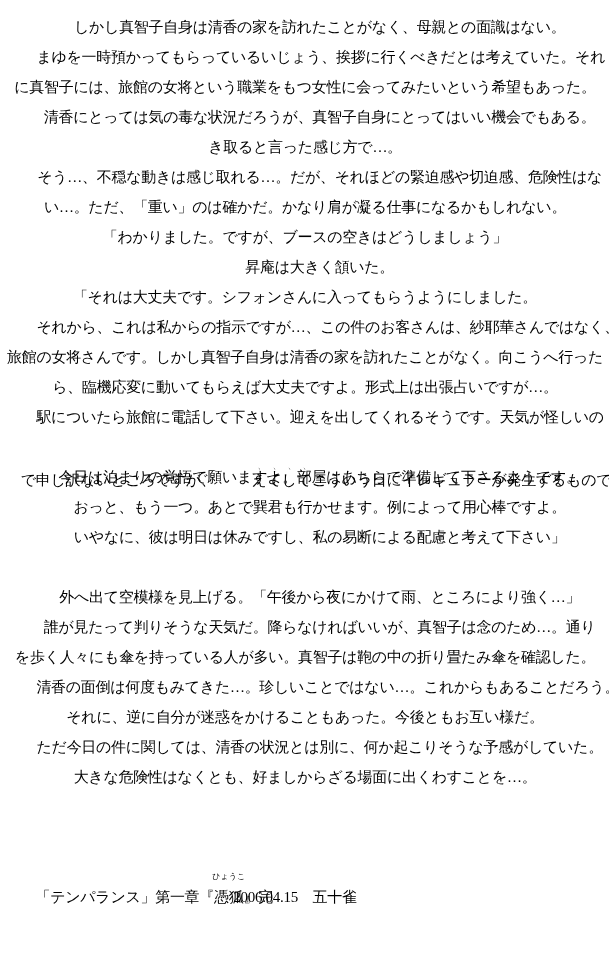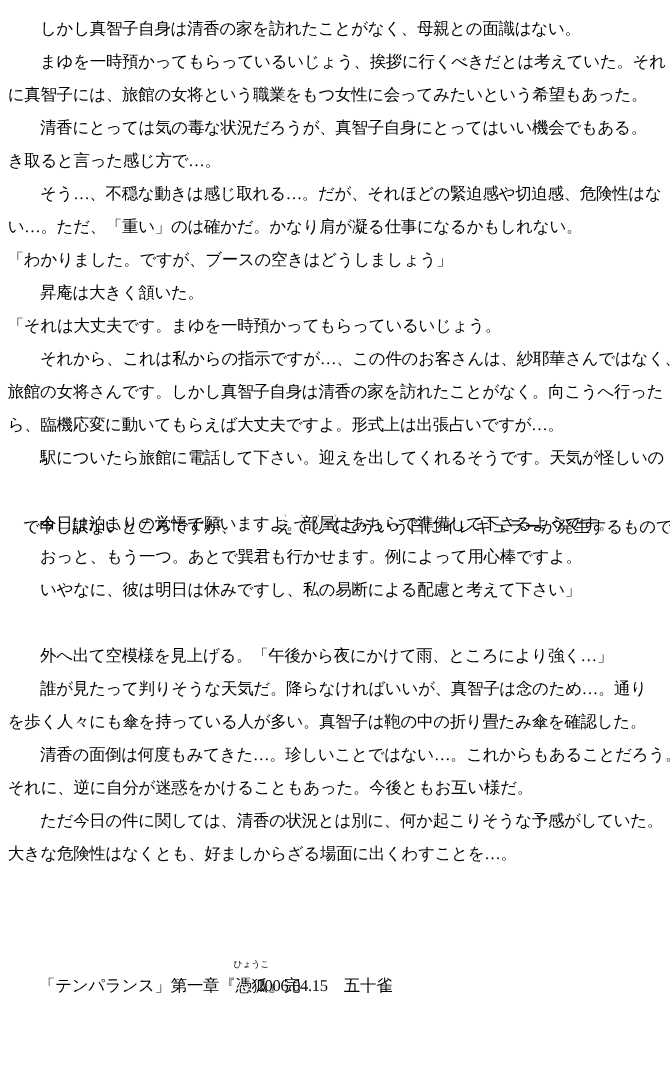--- a/index.html
+++ b/index.html
@@ -19,20 +19,21 @@
     width: 609px;
     padding: 12px 6px 0 7px;
     font-size: 15px;
     line-height: 30px;
     letter-spacing: -0.3px;
   }
   .row {
     height: 30px;
     white-space: pre;
     overflow: visible;
+    text-align: center;
   }
   .em-dots {
     -webkit-text-emphasis: filled sesame;
     -webkit-text-emphasis-position: over right;
     text-emphasis: filled sesame;
     text-emphasis-position: over right;
     margin-left: 36px;
   }
   .spacer {
     height: 60px;
@@ -70,21 +71,21 @@
 
   <div class="row">　　しかし真智子自身は清香の家を訪れたことがなく、母親との面識はない。</div>
   <div class="row">　　まゆを一時預かってもらっているいじょう、挨拶に行くべきだとは考えていた。それ</div>
   <div class="row">に真智子には、旅館の女将という職業をもつ女性に会ってみたいという希望もあった。</div>
   <div class="row">　　清香にとっては気の毒な状況だろうが、真智子自身にとってはいい機会でもある。</div>
   <div class="row">き取ると言った感じ方で…。</div>
   <div class="row">　　そう…、不穏な動きは感じ取れる…。だが、それほどの緊迫感や切迫感、危険性はな</div>
   <div class="row">い…。ただ、「重い」のは確かだ。かなり肩が凝る仕事になるかもしれない。</div>
   <div class="row">「わかりました。ですが、ブースの空きはどうしましょう」</div>
   <div class="row">　　昇庵は大きく頷いた。</div>
-  <div class="row">「それは大丈夫です。まゆを一時預かってもらっているいじょう。</div>
+  <div class="row">「それは大丈夫です。シフォンさんに入ってもらうようにしました。</div>
   <div class="row">　　それから、これは私からの指示ですが…、この件のお客さんは、紗耶華さんではなく、</div>
   <div class="row">旅館の女将さんです。しかし真智子自身は清香の家を訪れたことがなく。向こうへ行った</div>
   <div class="row">ら、臨機応変に動いてもらえば大丈夫ですよ。形式上は出張占いですが…。</div>
   <div class="row">　　駅についたら旅館に電話して下さい。迎えを出してくれるそうです。天気が怪しいの</div>
 
   <div class="row">
     <span>で申し訳ないところですが、</span><span class="em-dots">えてして</span><span>こういう日にイレギュラーが発生するものです。</span>
   </div>
 
   <div class="row">　　今日は泊まりの覚悟で願いますよ。部屋はあちらで準備して下さるようです。</div>

